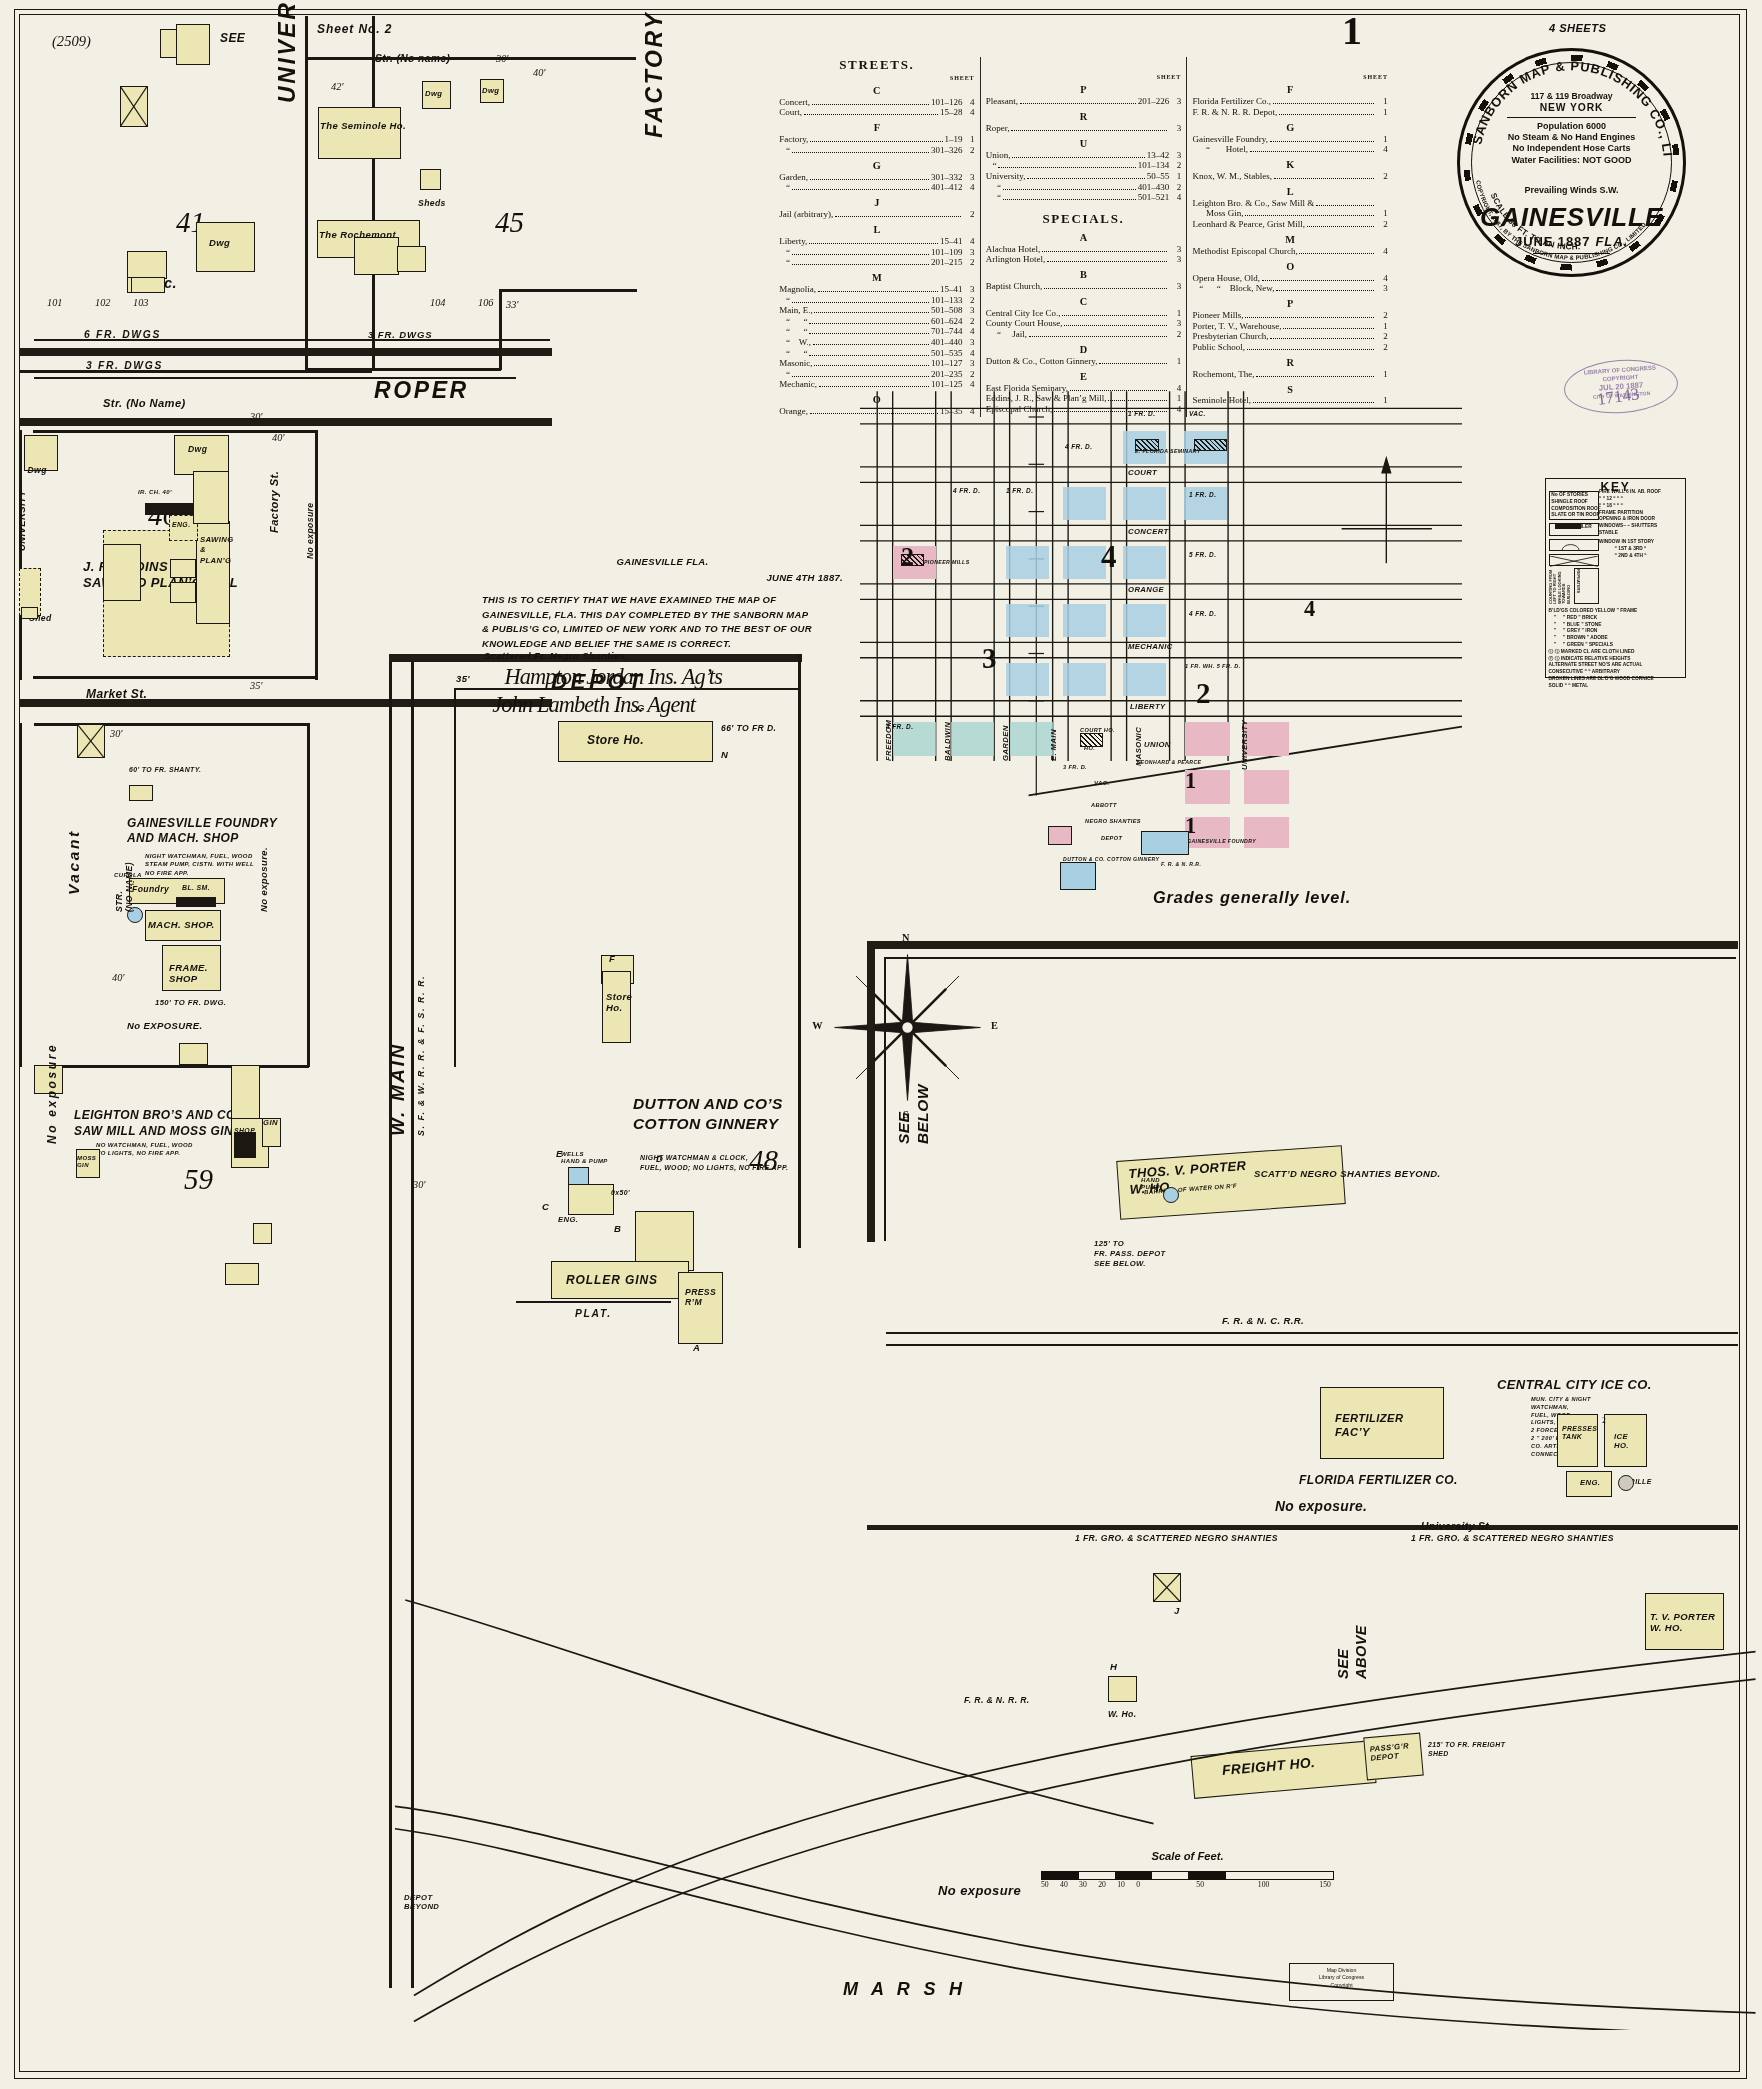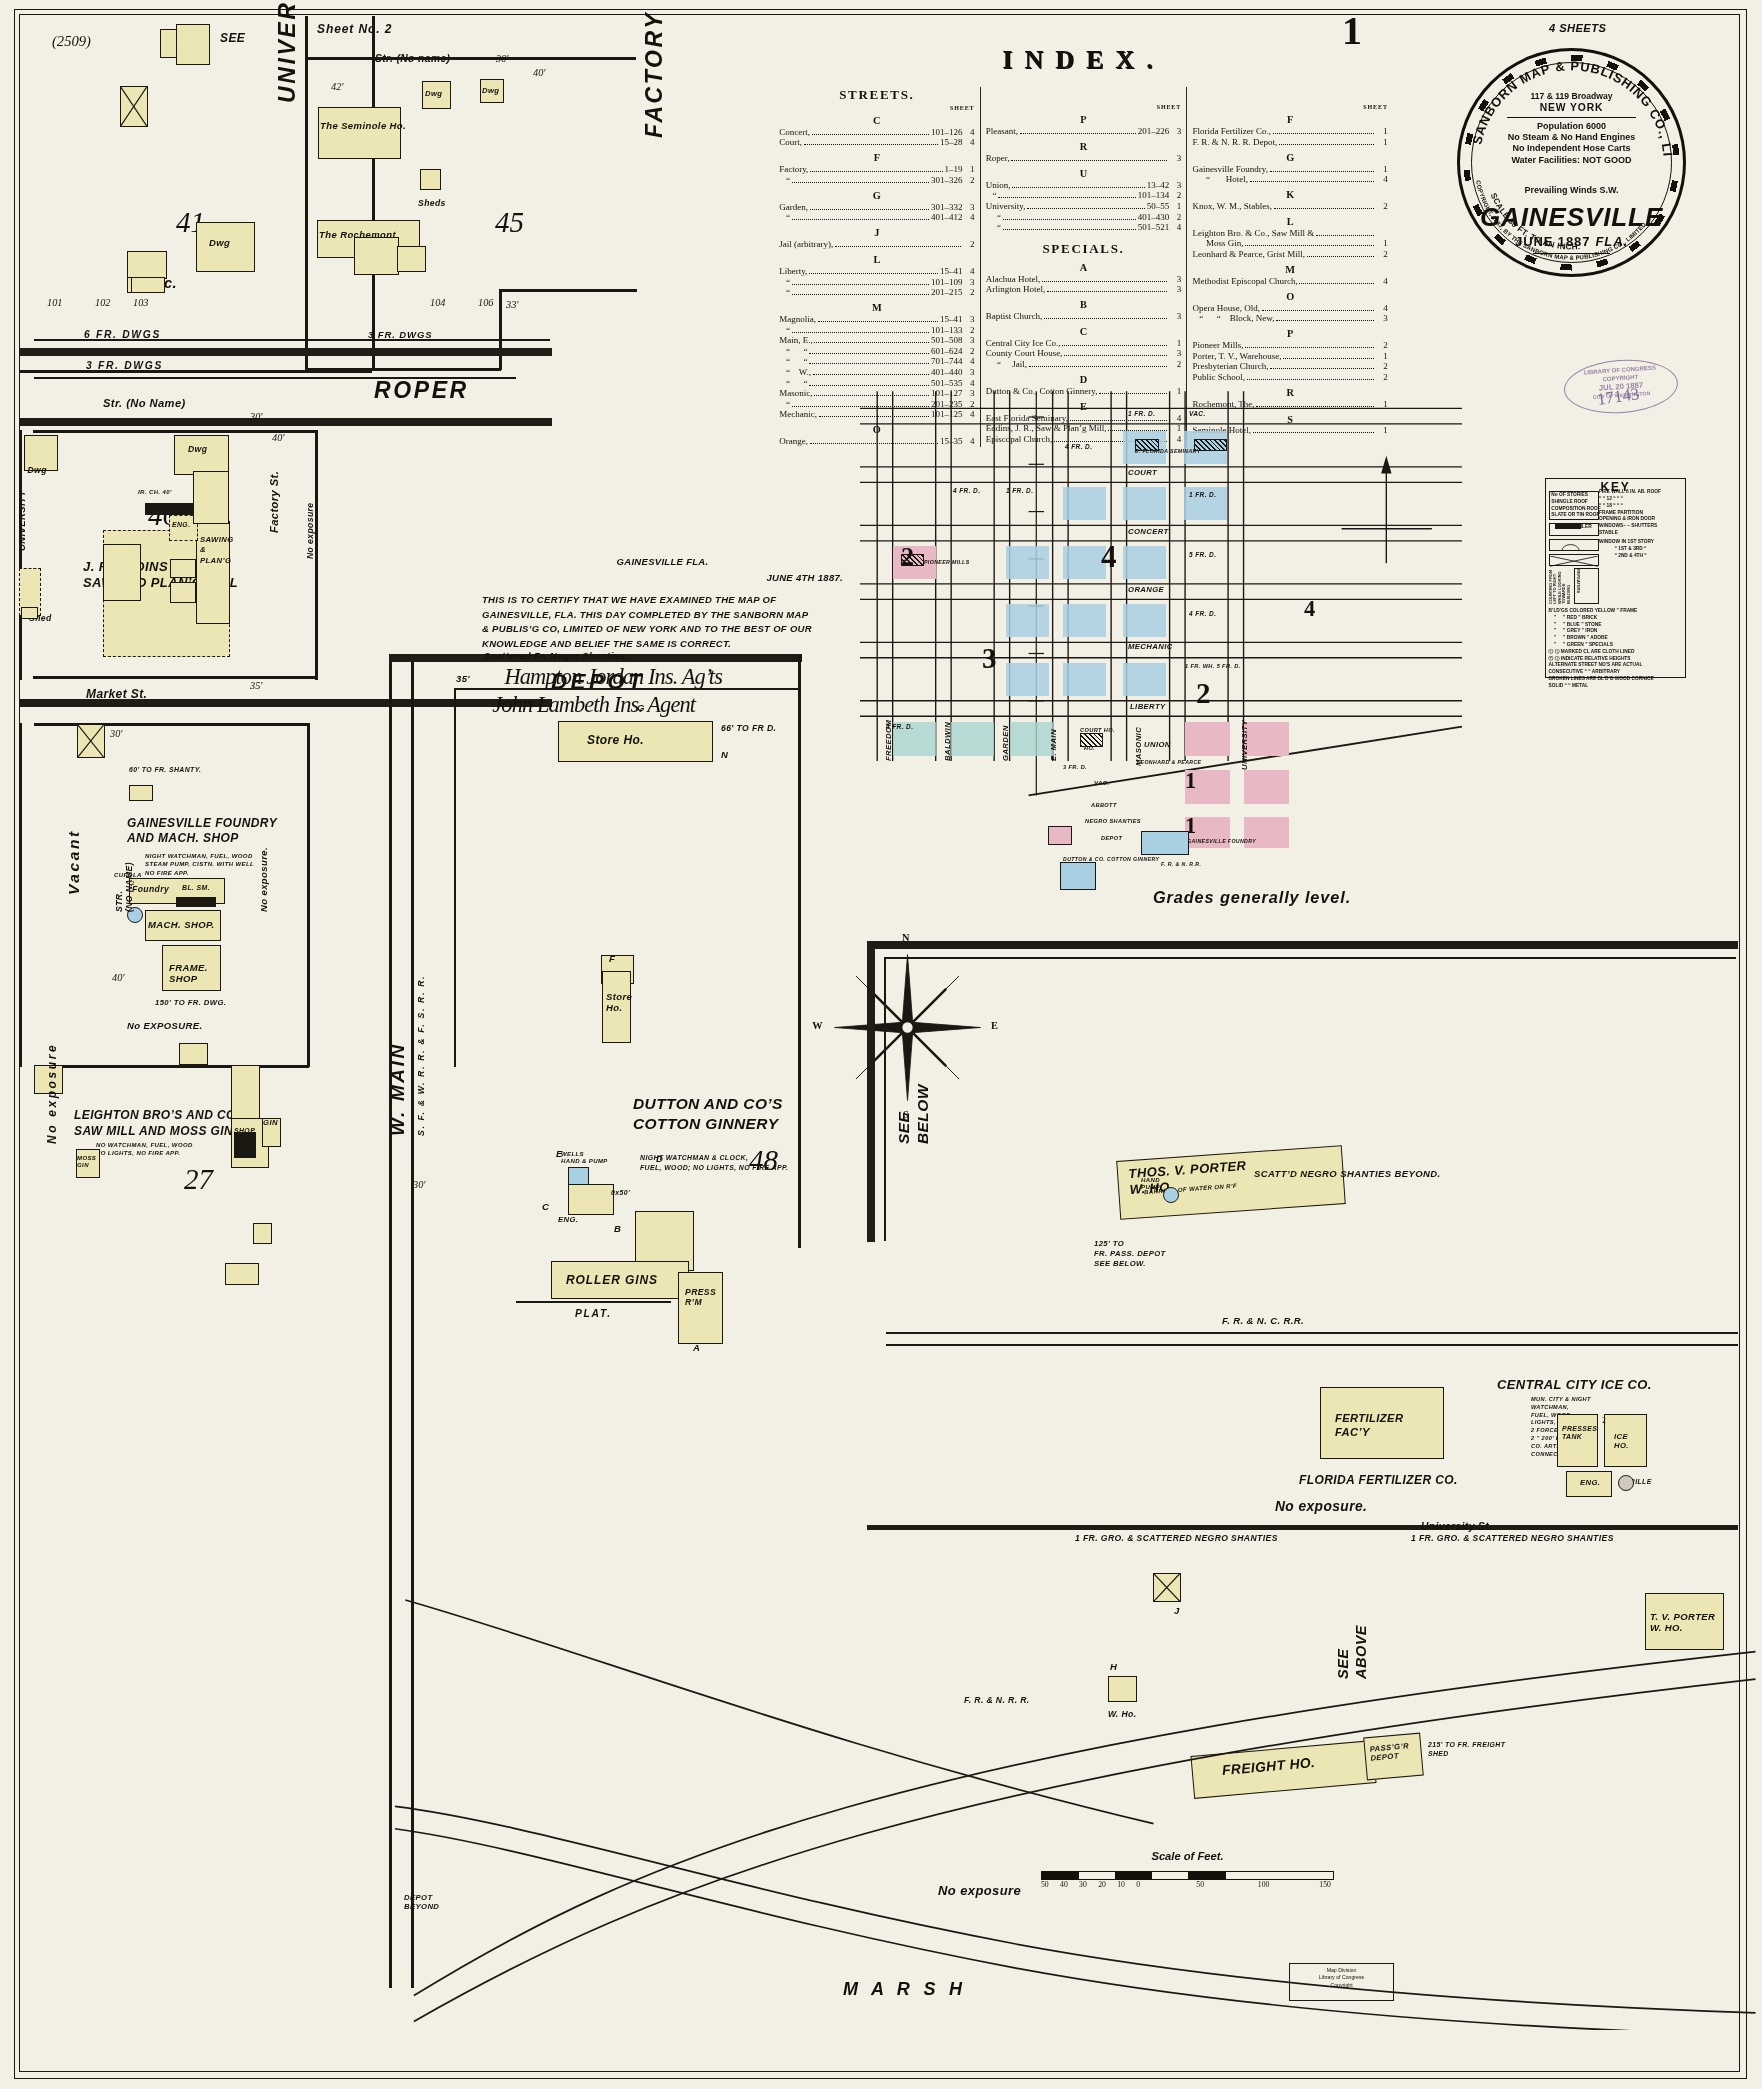--- a/index.html
+++ b/index.html
@@ -306,21 +306,21 @@
 NO LIGHTS,  NO FIRE APP.</div>
   <div class="bldg" style="left:76px;top:1149px;width:24px;height:29px;"></div>
   <div class="abs hand" style="left:77px;top:1155px;font-size:6px;line-height:1.2;white-space:pre-line;">MOSS
 GIN</div>
   <div class="bldg" style="left:231px;top:1065px;width:29px;height:95px;"></div>
   <div class="bldg" style="left:231px;top:1118px;width:38px;height:50px;"></div>
   <div class="abs hand" style="left:234px;top:1127px;font-size:6.9px;">SHOP</div>
   <div class="bldg" style="left:262px;top:1118px;width:19px;height:29px;"></div>
   <div class="abs hand" style="left:263px;top:1118px;font-size:7.7px;">GIN</div>
   <div class="abs" style="left:234px;top:1132px;width:22.4px;height:26px;background:#1b1813;"></div>
-  <div class="abs serif" style="left:184px;top:1163px;font-size:29px;font-style:italic;">27</div>
+  <div class="abs serif" style="left:184px;top:1163px;font-size:29px;font-style:italic;">59</div>
   <div class="abs hand" style="left:45px;top:1144px;font-size:12px;transform:rotate(-90deg);transform-origin:left top;letter-spacing:2.6px;">No   exposure</div>
   <div class="bldg" style="left:253px;top:1223px;width:19px;height:20.6px;"></div>
   <div class="bldg" style="left:225px;top:1263px;width:34px;height:22.4px;"></div>
 
   <div class="ln" style="left:389px;top:654px;width:3.4px;height:1334px;"></div>
   <div class="ln" style="left:411px;top:654px;width:3.4px;height:1334px;"></div>
   <div class="abs hand" style="left:387px;top:1136px;font-size:19px;transform:rotate(-90deg);transform-origin:left top;letter-spacing:2.6px;">W. MAIN</div>
   <div class="abs hand" style="left:416px;top:1136px;font-size:8.6px;transform:rotate(-90deg);transform-origin:left top;letter-spacing:1.7px;">S. F. &amp; W. R. R. &amp; F. S. R. R.</div>
   <div class="abs hand" style="left:404px;top:1893px;font-size:7.7px;line-height:1.2;white-space:pre-line;">DEPOT
 BEYOND</div>
@@ -406,21 +406,20 @@
     <div class="c-line" style="text-align:right;margin-bottom:6.9px;">JUNE 4TH 1887.</div>
     <div class="c-line">THIS IS TO CERTIFY  THAT WE HAVE EXAMINED  THE MAP OF</div>
     <div class="c-line">GAINESVILLE, FLA. THIS DAY COMPLETED  BY THE SANBORN MAP</div>
     <div class="c-line">&amp; PUBLIS’G CO, LIMITED OF NEW YORK AND TO THE BEST OF OUR</div>
     <div class="c-line">KNOWLEDGE AND BELIEF  THE SAME IS CORRECT.</div>
     <div class="sig" style="margin-top:12px;margin-left:22.4px;">Hampton Jordan  Ins. Ag’ts</div>
     <div class="sig" style="margin-top:1.7px;margin-left:10.3px;">John Lambeth  Ins. Agent</div>
   </div>
 
   <div id="index">
-    <div class="index-title">INDEX.</div>
     <div class="idx-cols">
 
       <div class="idx-col">
         <div class="idx-head">STREETS.</div>
         <div class="idx-sheet">SHEET</div>
         <div id="idx-c1">
             <div class="idx-letter">C</div>
             <div class="idx-row">
               <span class="idx-name">Concert,</span>
               <span class="idx-dots"></span>

